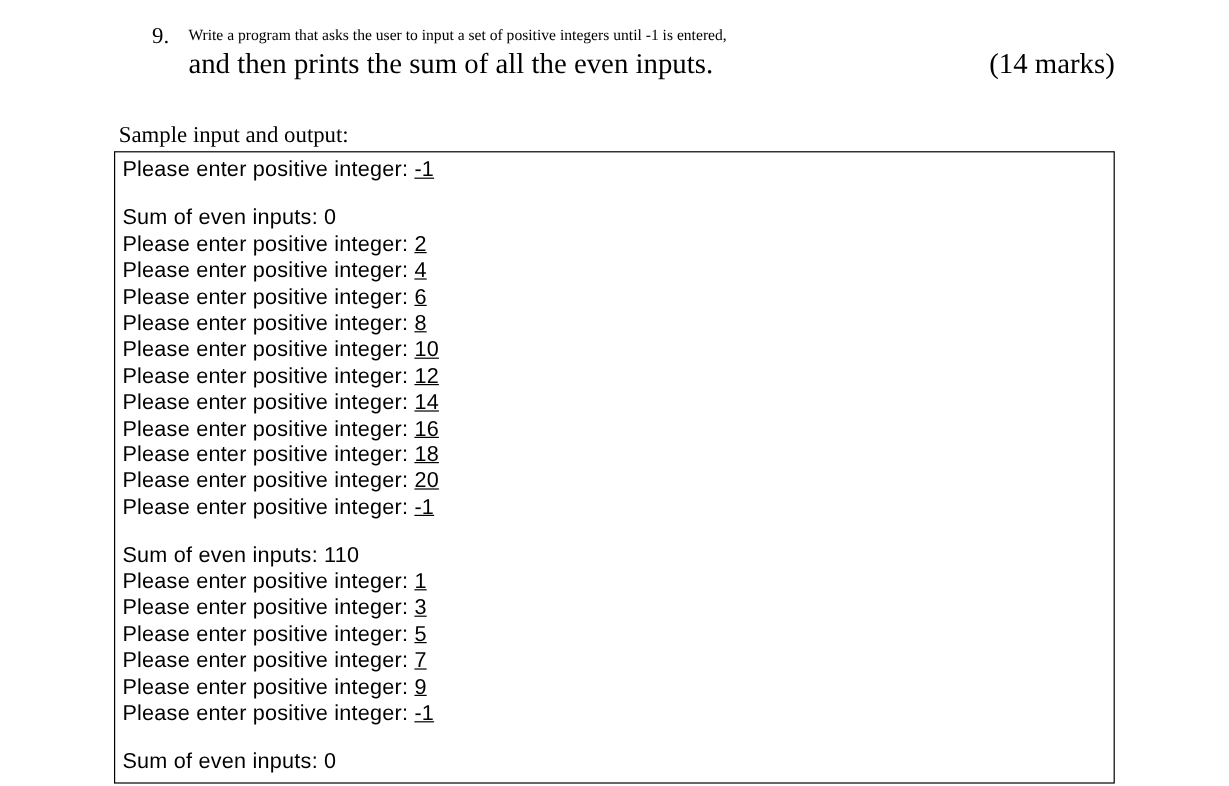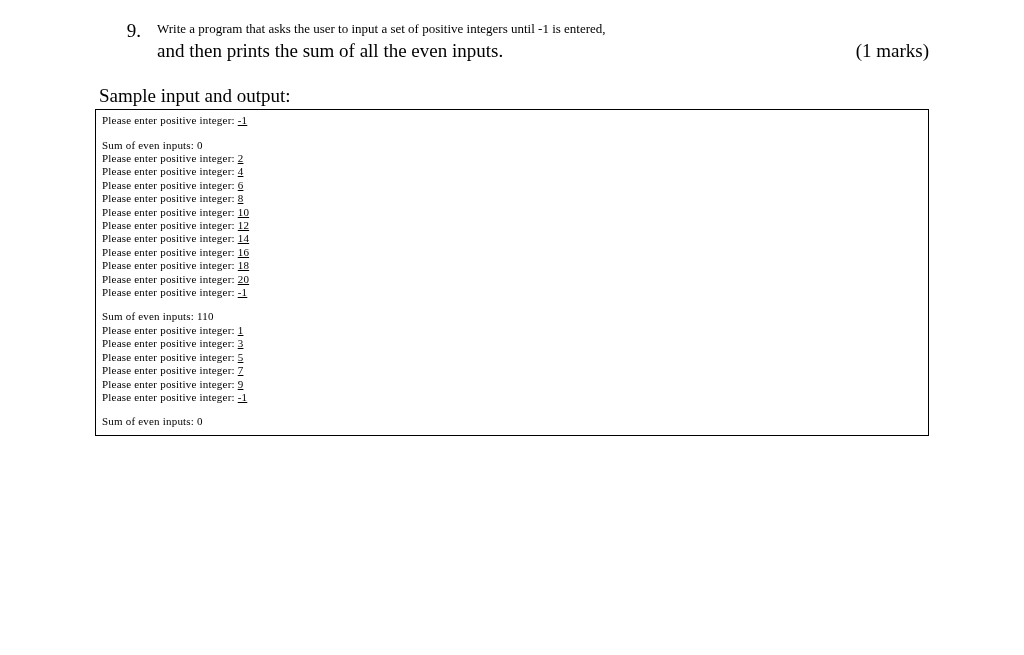--- a/index.html
+++ b/index.html
@@ -29,35 +29,35 @@
   .qtext-block {
     flex: 1;
   }
   .qtext-line1 {
     font-size: 13px;
     line-height: 1.35;
   }
   .qtext-line2-row {
     display: flex;
     justify-content: space-between;
-    font-size: 19px;
+    font-size: 24px;
     line-height: 1.35;
     align-items: center;
   }
   .sample-label {
     font-size: 19px;
-    margin-top: 22px;
+    margin-top: 32px;
     margin-bottom: 2px;
     padding-left: 4px;
   }
   .sample-box {
     border: 1.5px solid #000;
     padding: 4px 6px 6px 6px;
-    font-family: Liberation Serif, serif;
-    font-size: 11px;
+    font-family: Liberation Sans, sans-serif;
+    font-size: 18px;
     line-height: 1.22;
     white-space: pre;
     letter-spacing: 0.2px;
   }
   .sample-box .u {
     text-decoration: underline;
   }
   .samp-line {
     display: block;
     min-height: 1em;
@@ -71,21 +71,21 @@
 <body>
 
 <div class="page">
 
   <div class="question-row">
     <div class="qnum">9.</div>
     <div class="qtext-block">
       <div class="qtext-line1">Write a program that asks the user to input a set of positive integers until -1 is entered,</div>
       <div class="qtext-line2-row">
         <span>and then prints the sum of all the even inputs.</span>
-        <span>(1 marks)</span>
+        <span>(14 marks)</span>
       </div>
     </div>
   </div>
 
   <div class="sample-label">Sample input and output:</div>
 
   <div class="sample-box" id="sample-box"><span class="samp-line"><span>Please enter positive integer: </span><span class="u">-1</span></span><span class="gap"></span><span class="samp-line"><span>Sum of even inputs: </span><span>0</span></span><span class="samp-line"><span>Please enter positive integer: </span><span class="u">2</span></span><span class="samp-line"><span>Please enter positive integer: </span><span class="u">4</span></span><span class="samp-line"><span>Please enter positive integer: </span><span class="u">6</span></span><span class="samp-line"><span>Please enter positive integer: </span><span class="u">8</span></span><span class="samp-line"><span>Please enter positive integer: </span><span class="u">10</span></span><span class="samp-line"><span>Please enter positive integer: </span><span class="u">12</span></span><span class="samp-line"><span>Please enter positive integer: </span><span class="u">14</span></span><span class="samp-line"><span>Please enter positive integer: </span><span class="u">16</span></span><span class="samp-line"><span>Please enter positive integer: </span><span class="u">18</span></span><span class="samp-line"><span>Please enter positive integer: </span><span class="u">20</span></span><span class="samp-line"><span>Please enter positive integer: </span><span class="u">-1</span></span><span class="gap"></span><span class="samp-line"><span>Sum of even inputs: </span><span>110</span></span><span class="samp-line"><span>Please enter positive integer: </span><span class="u">1</span></span><span class="samp-line"><span>Please enter positive integer: </span><span class="u">3</span></span><span class="samp-line"><span>Please enter positive integer: </span><span class="u">5</span></span><span class="samp-line"><span>Please enter positive integer: </span><span class="u">7</span></span><span class="samp-line"><span>Please enter positive integer: </span><span class="u">9</span></span><span class="samp-line"><span>Please enter positive integer: </span><span class="u">-1</span></span><span class="gap"></span><span class="samp-line"><span>Sum of even inputs: </span><span>0</span></span></div>
 
 </div>
 

